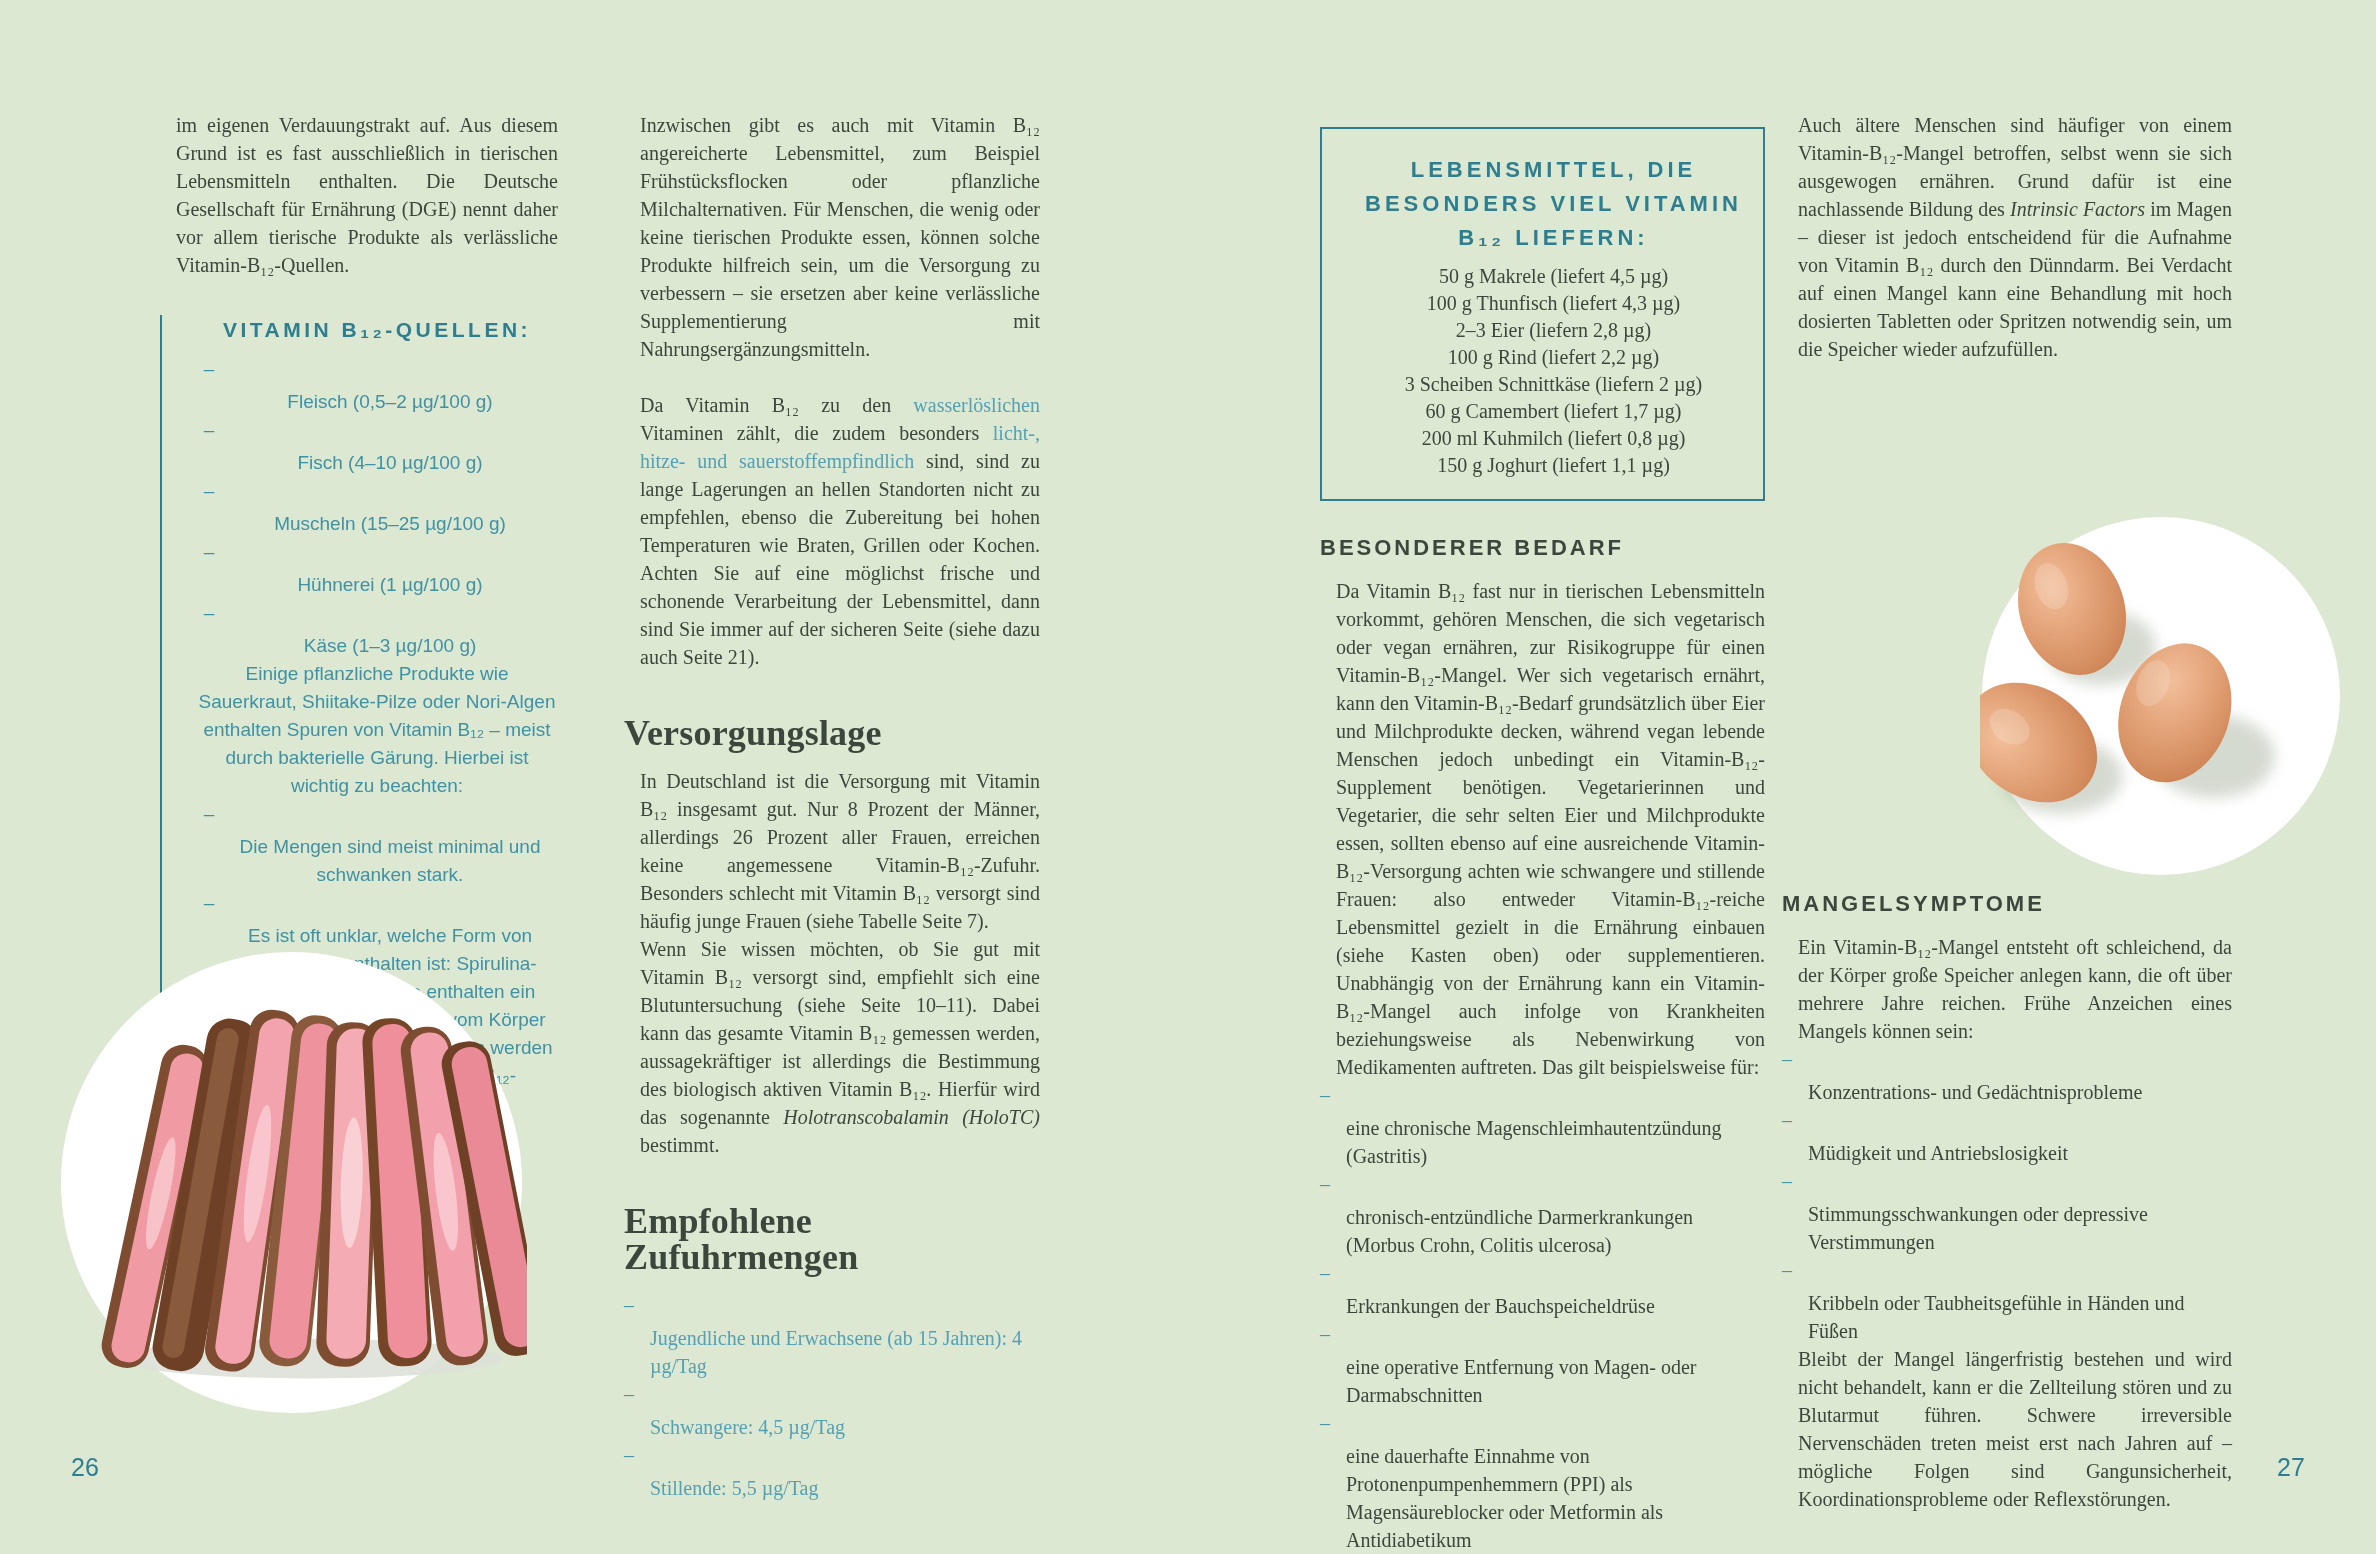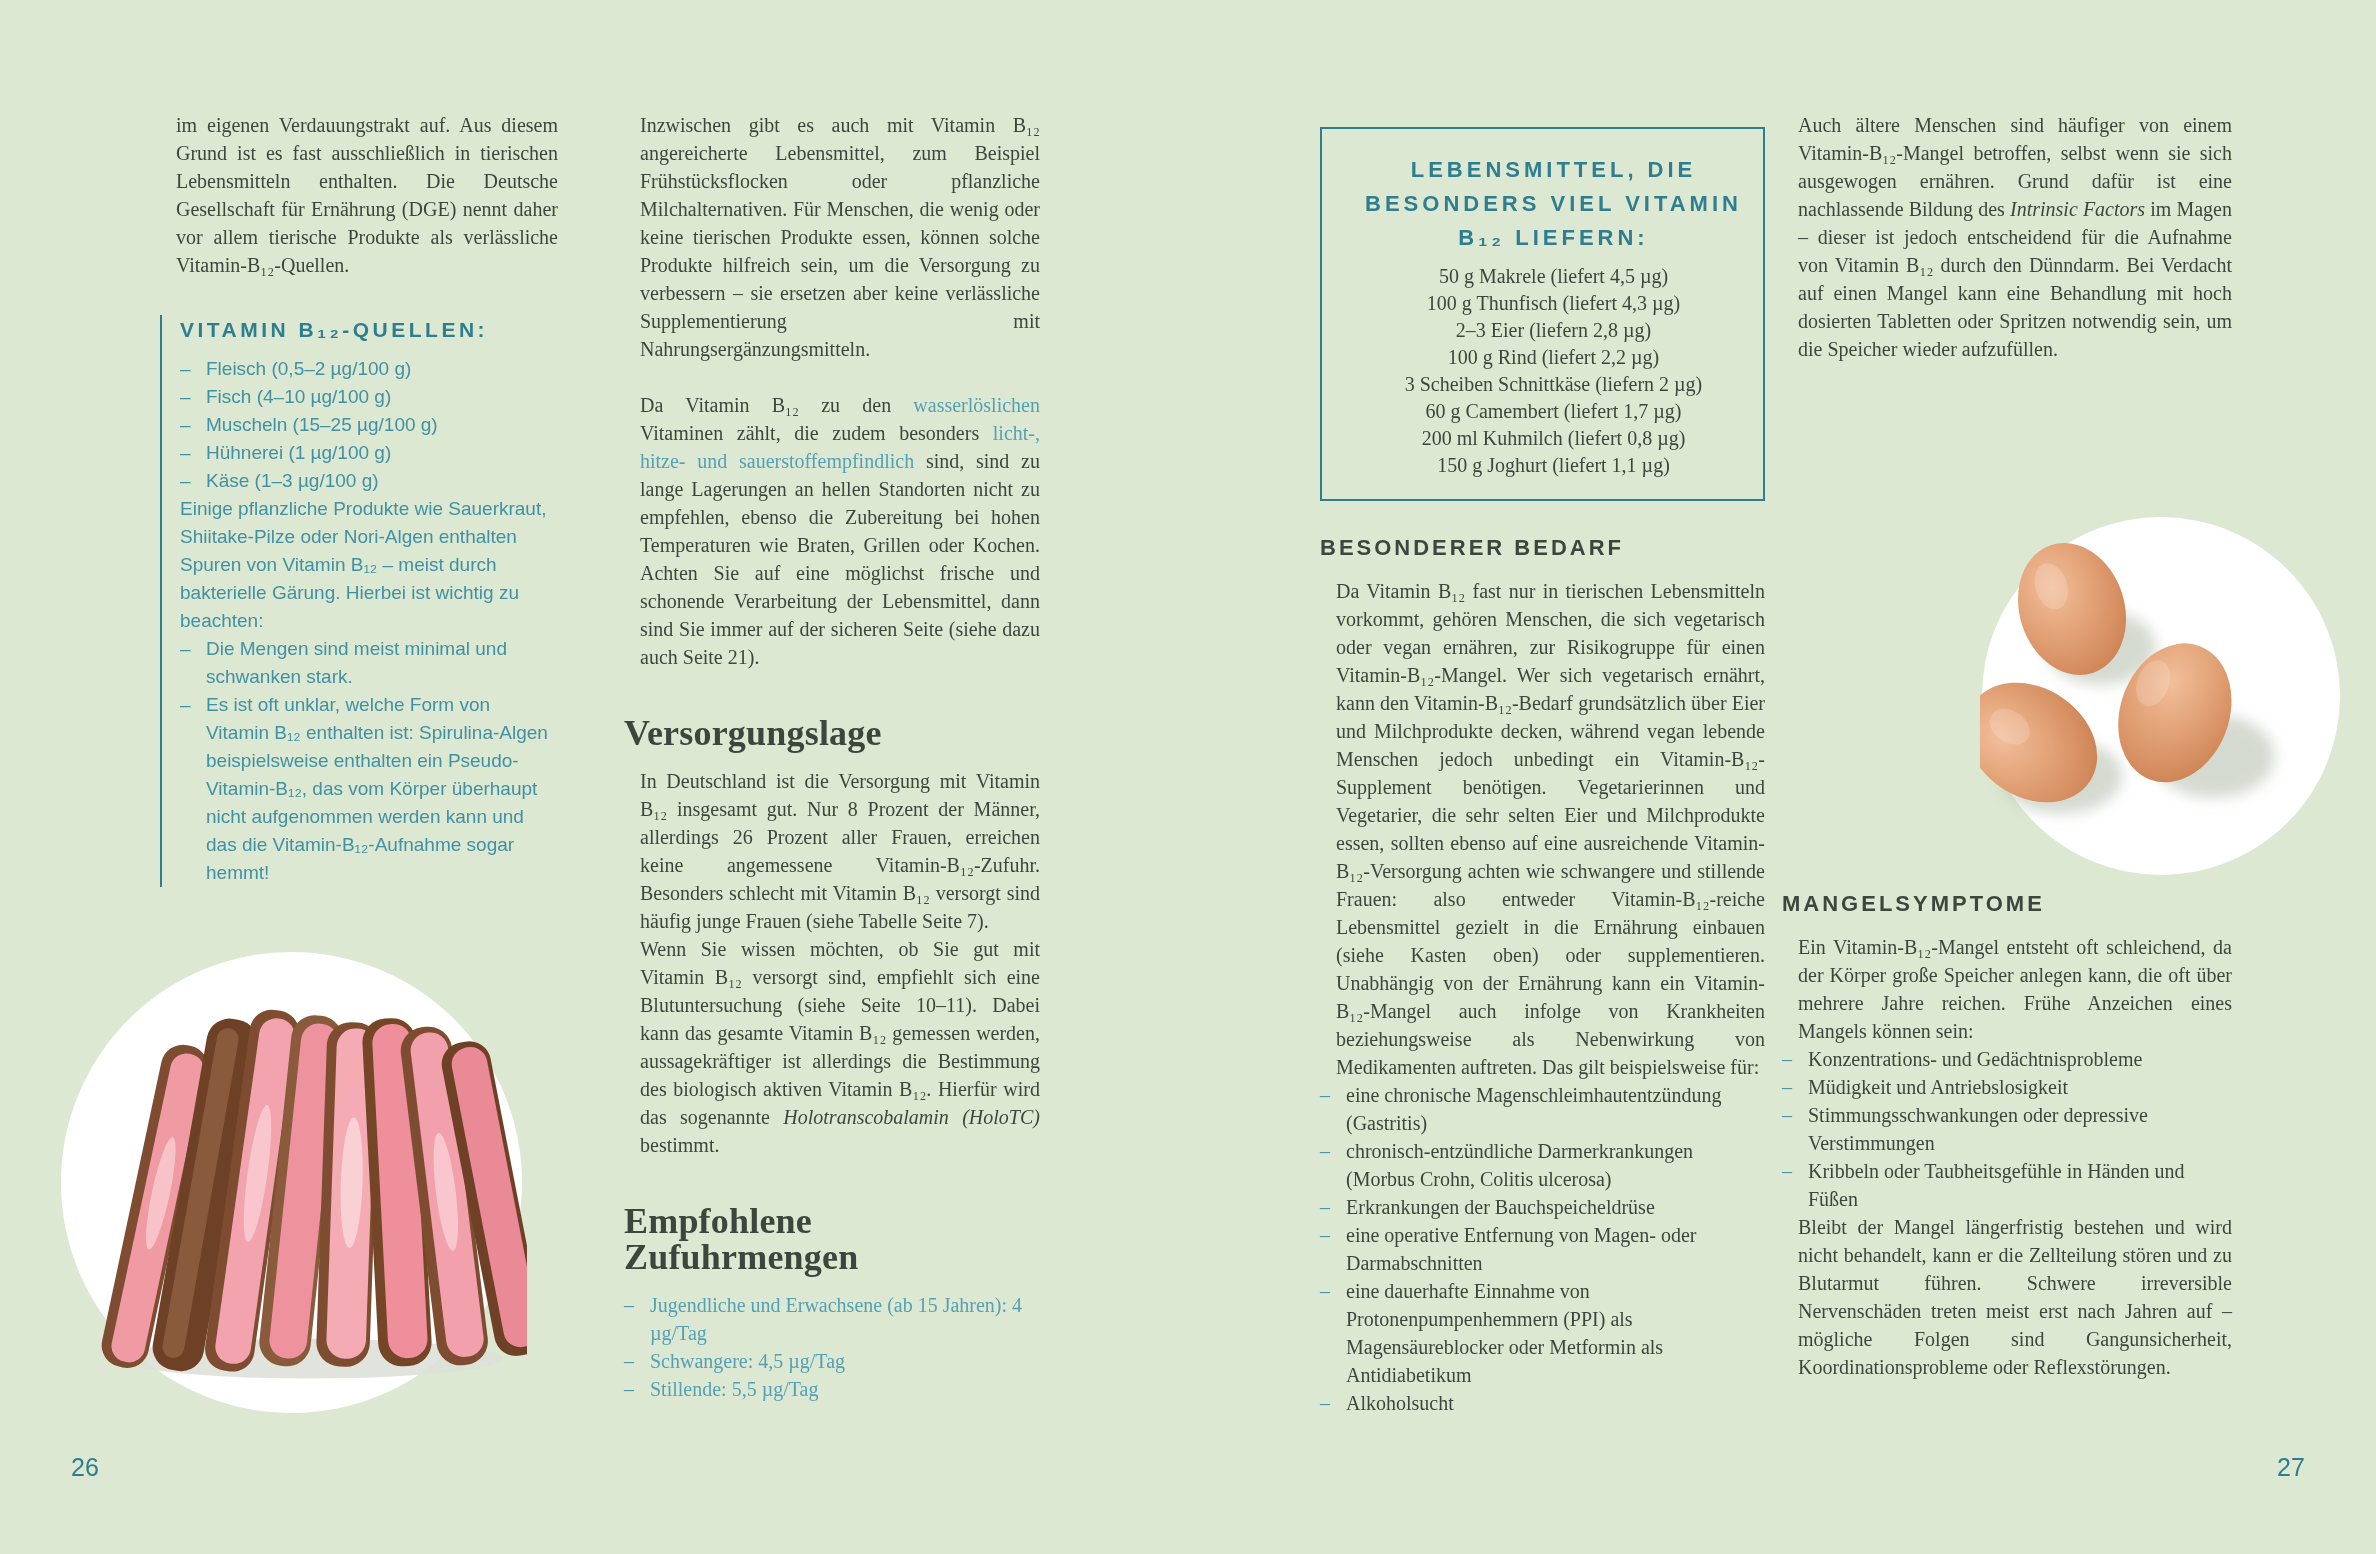--- a/index.html
+++ b/index.html
@@ -28,35 +28,36 @@
     letter-spacing:0.2px;
   }
   .caps-head{
     font-family:"Liberation Sans","DejaVu Sans",sans-serif;
     font-size:22px;font-weight:700;letter-spacing:3px;color:var(--ink);
     margin:0 0 16px 0;
   }
   
   .srcbox{
     border-left:2px solid var(--teal);
-    padding-left:18px;margin-top:36px;
+    padding-left:34px;margin-top:36px;
     font-family:"Liberation Sans","DejaVu Sans",sans-serif;
     color:var(--teal-sans);
+    text-align:center;
   }
   .srcbox .box-head{
     font-size:21px;font-weight:700;letter-spacing:3.5px;color:var(--teal);
     margin:0 0 10px 0;line-height:30px;
   }
   .sans-note{font-size:19px;line-height:28px;margin:0;}
   .sans-list .dtext,.sans-list .dash{font-size:19px;line-height:28px;}
   
   .dli{display:flex;align-items:flex-start;}
   .dash{flex:0 0 26px;}
   .dash.teal{color:var(--teal-sans);}
-  .dtext{flex:1 1 auto;}
+  .dtext{flex:1 1 auto;margin-top:33px;}
   .serif-list .dash,.serif-list .dtext{font-size:20px;line-height:28px;}
   .serif-list .dtext{color:var(--ink);}
   .serif-list.teal-text .dtext{color:var(--teal-link);}
   
   .foodbox{
     border:2px solid var(--teal);
     padding:24px 8px 20px 30px;
     text-align:center;
   }
   .foodbox .box-head{

